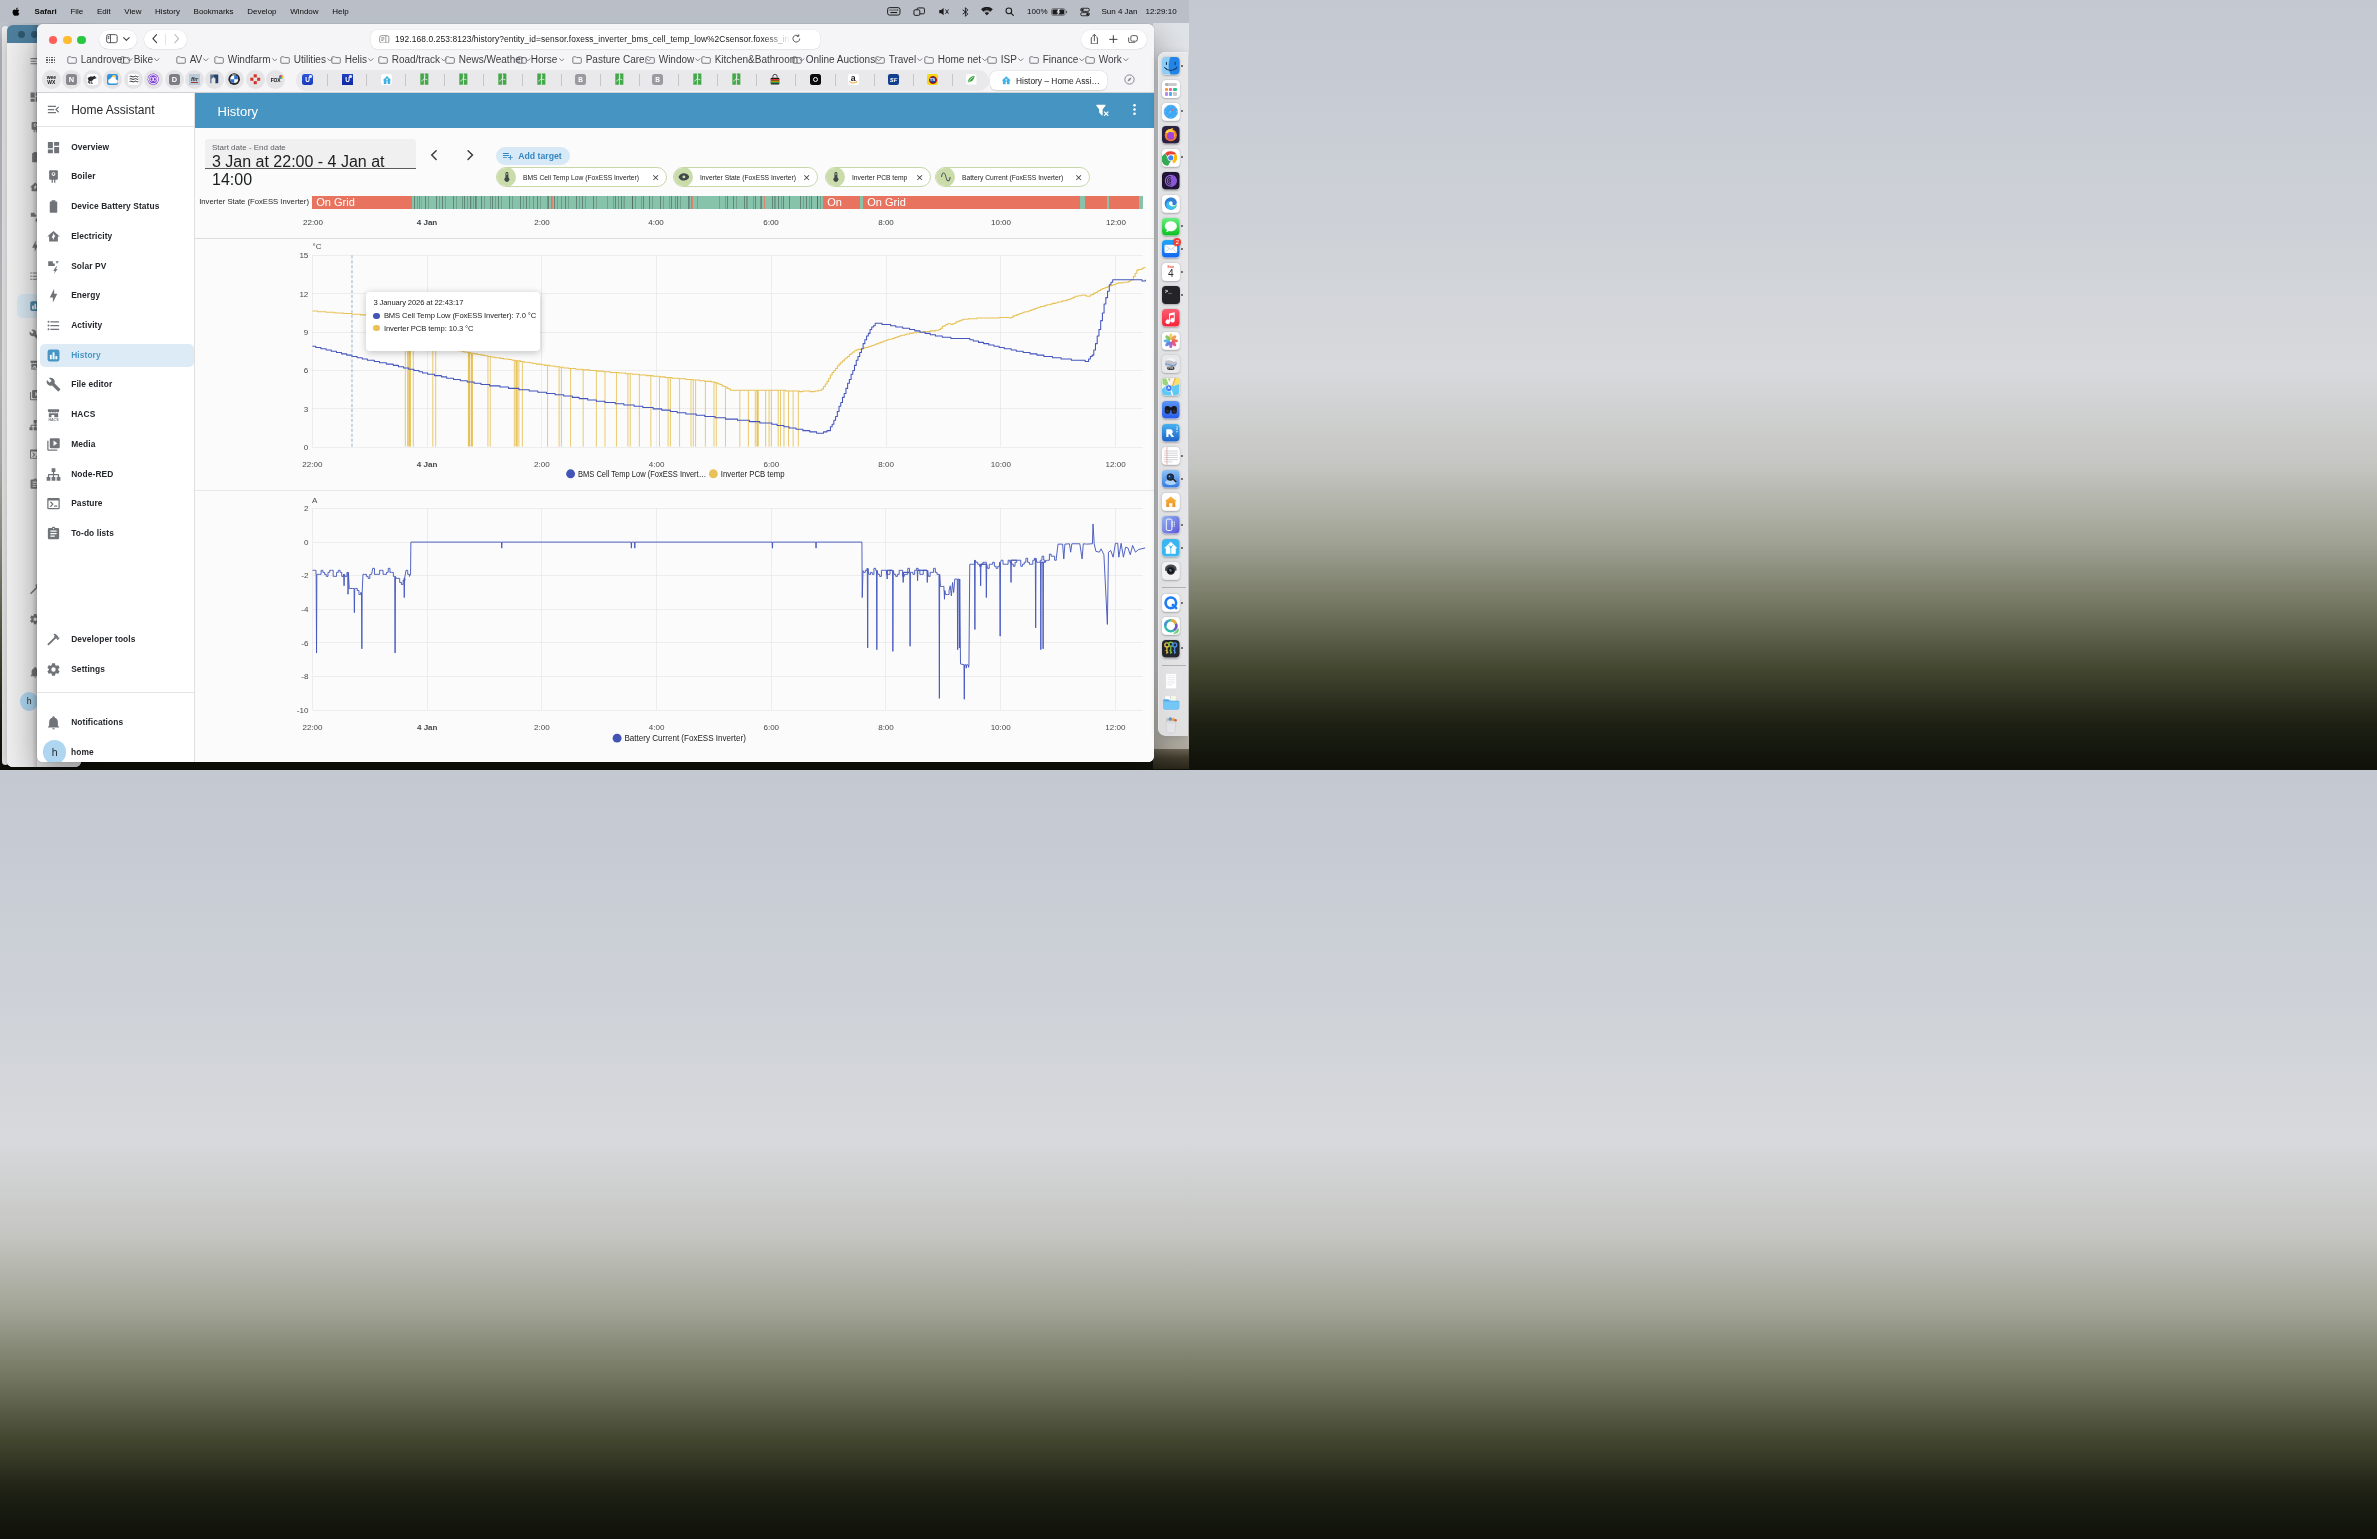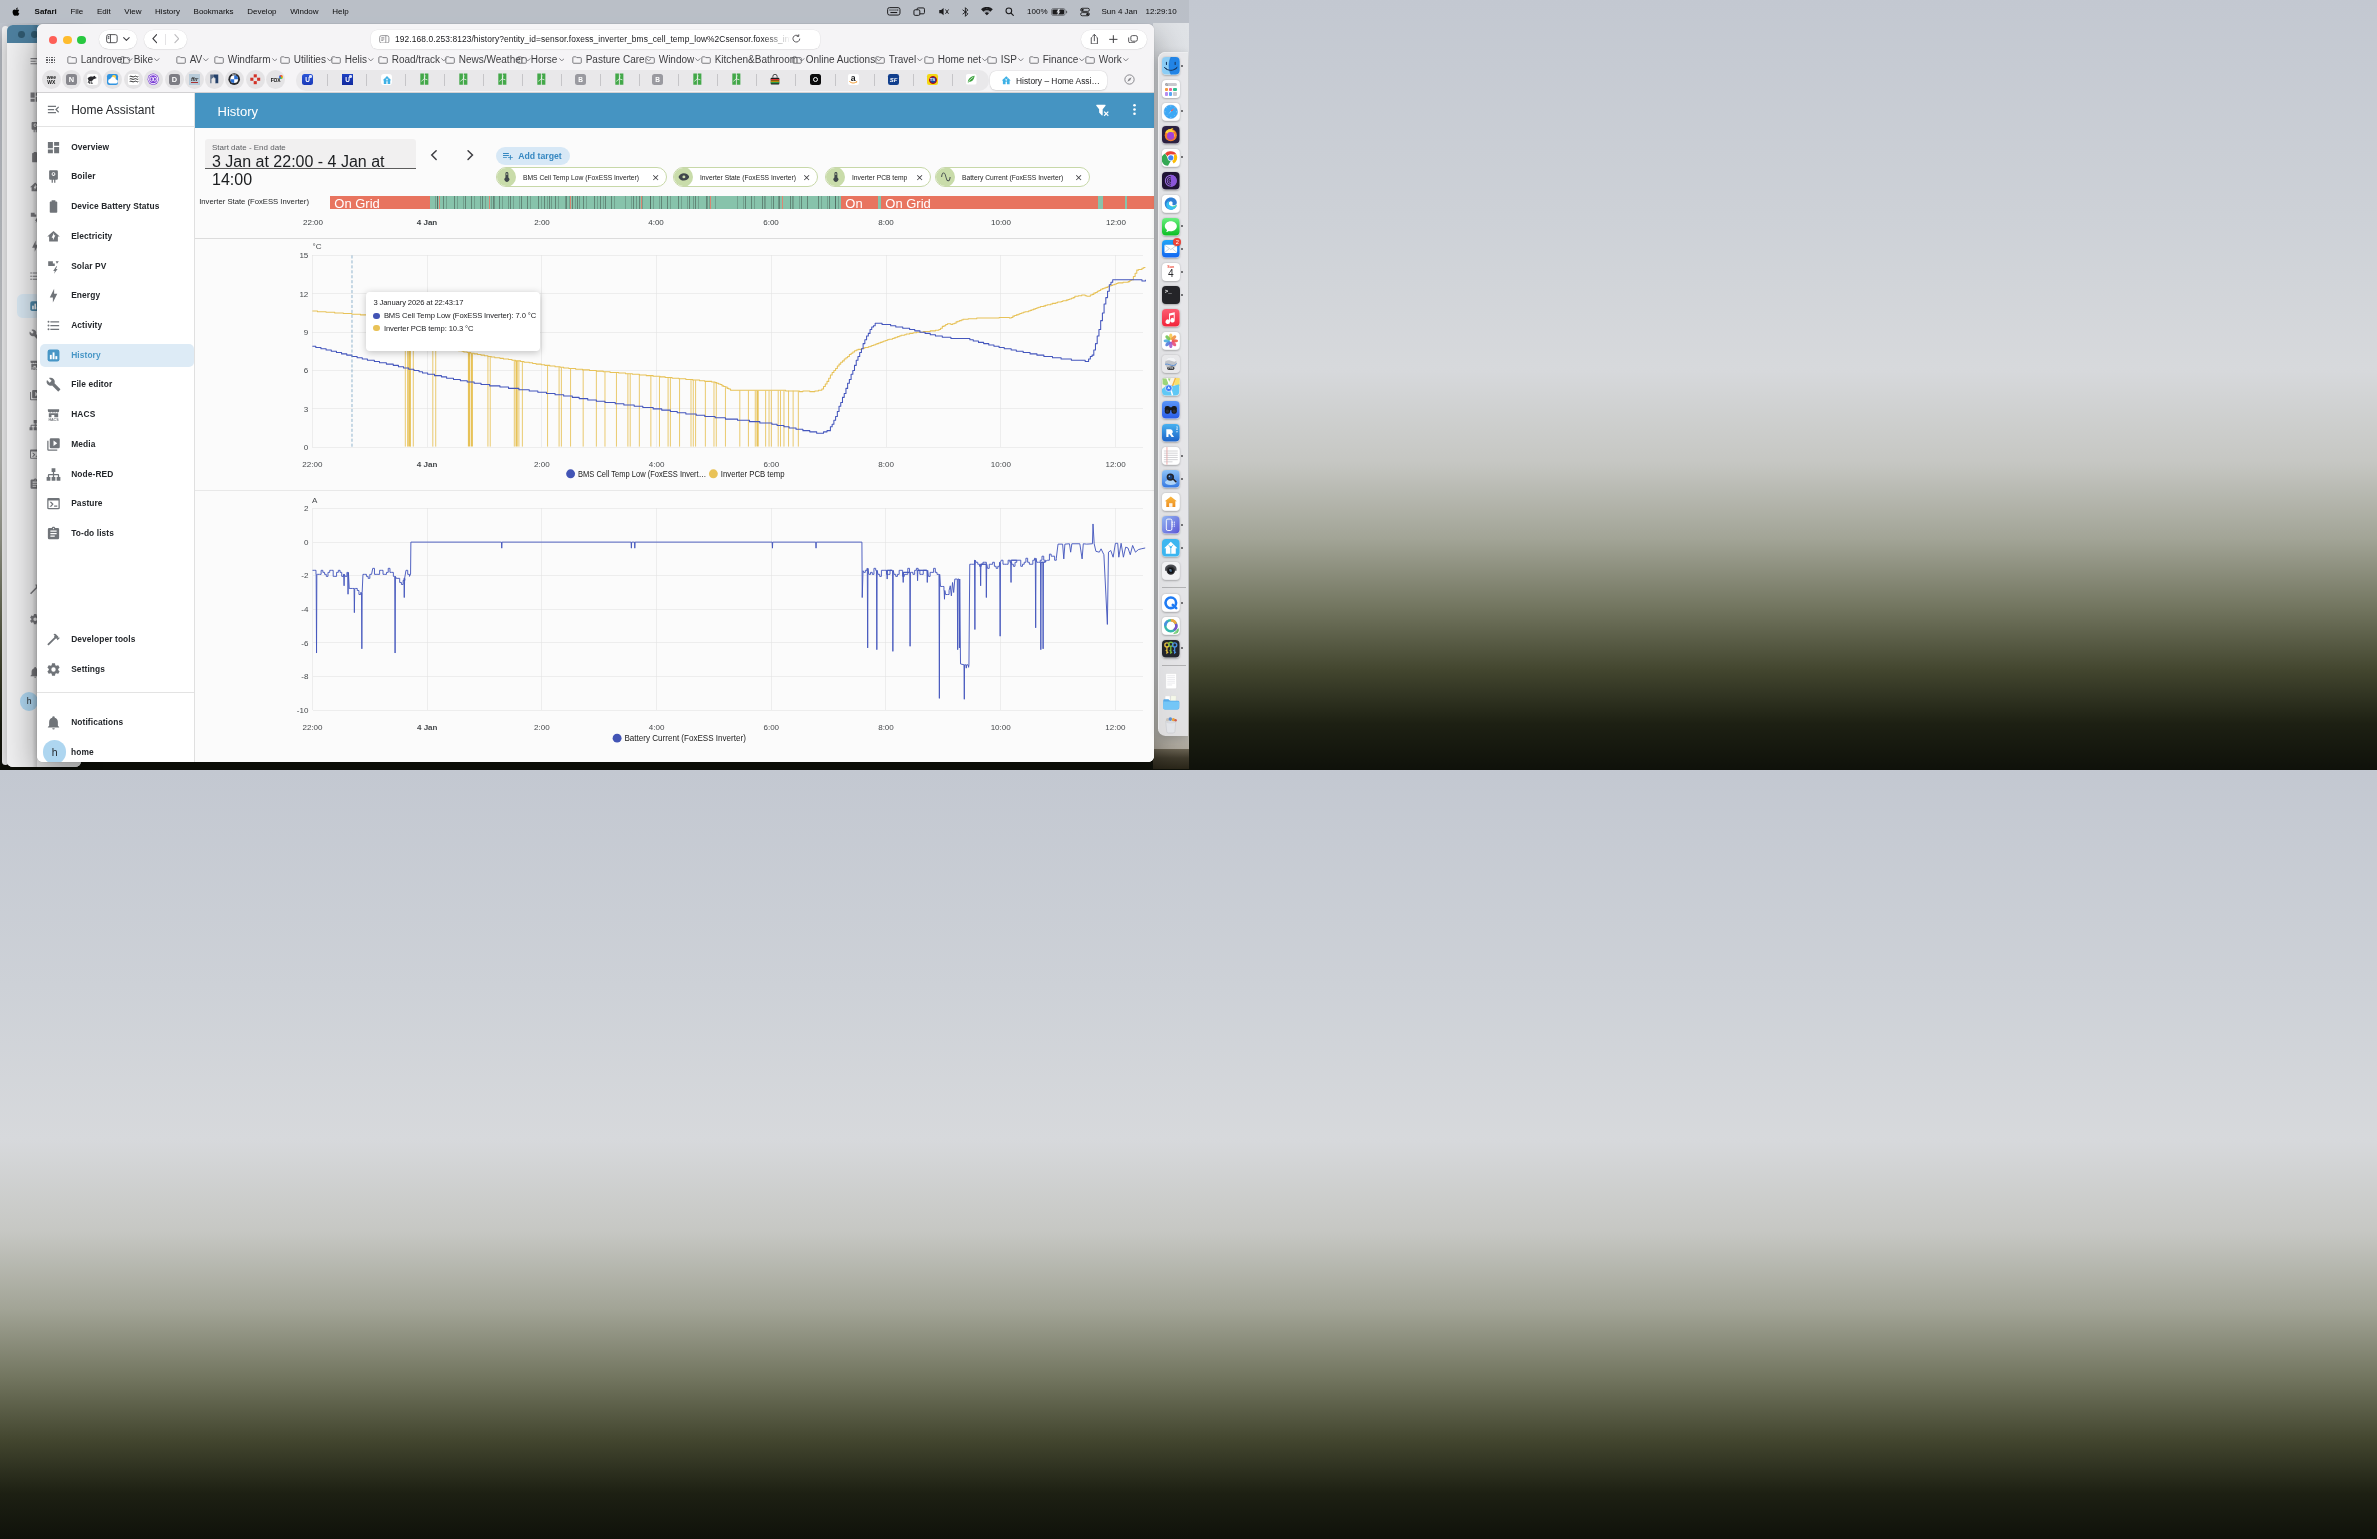--- a/index.html
+++ b/index.html
@@ -978,21 +978,21 @@
             </svg>
           </span>
           <span class="lb">Battery Current (FoxESS Inverter)</span>
           <span class="x">
             <svg width="9.3" height="9.3" viewBox="0 0 24 24">
               <path fill="#3e3e42" fill-rule="evenodd" d="M19,6.41L17.59,5L12,10.59L6.41,5L5,6.41L10.59,12L5,17.59L6.41,19L12,13.41L17.59,19L19,17.59L13.41,12L19,6.41Z"></path>
             </svg>
           </span>
         </div>
         <div style="position:absolute;left:0;top:103px;width:114px;height:12.6px;line-height:12.6px;text-align:right;font-size:7.7px;color:#1d1f21;white-space:nowrap">Inverter State (FoxESS Inverter)</div>
-        <div style="position:absolute;left:135px;top:103px;width:990px;height:12.6px;overflow:hidden;font-size:13px;color:#fff">
+        <div style="position:absolute;left:117px;top:103px;width:990px;height:12.6px;overflow:hidden;font-size:11px;color:#fff">
           <div style="position:absolute;left:0;top:0;width:100px;height:100%;background:#e8745f"><span style="margin-left:4.3px;line-height:12.6px">On Grid</span></div>
           <div style="position:absolute;left:100px;top:0;width:411px;height:100%;background:#87c3ab">
             <span style="position:absolute;inset:0;background:repeating-linear-gradient(90deg,transparent 0 1.9px,rgba(60,72,66,.5) 1.9px 2.5px,transparent 2.5px 5px,rgba(60,72,66,.28) 5px 5.6px)"></span>
             <span style="position:absolute;inset:0;background:repeating-linear-gradient(90deg,transparent 0 7.4px,rgba(60,72,66,.35) 7.4px 8px,transparent 8px 14.2px)"></span>
             <span style="position:absolute;left:185px;top:0;width:10px;height:100%;background:#87c3ab"></span>
             <span style="position:absolute;left:286px;top:0;width:18.6px;height:100%;background:#87c3ab"></span>
             <span style="position:absolute;left:378px;top:0;width:8.7px;height:100%;background:#87c3ab"></span>
             <span style="position:absolute;left:8.7px;top:0;width:1.2px;height:100%;background:#dd8672"></span>
             <span style="position:absolute;left:59px;top:0;width:1.2px;height:100%;background:#dd8672"></span>
             <span style="position:absolute;left:140px;top:0;width:1.2px;height:100%;background:#dd8672"></span>

